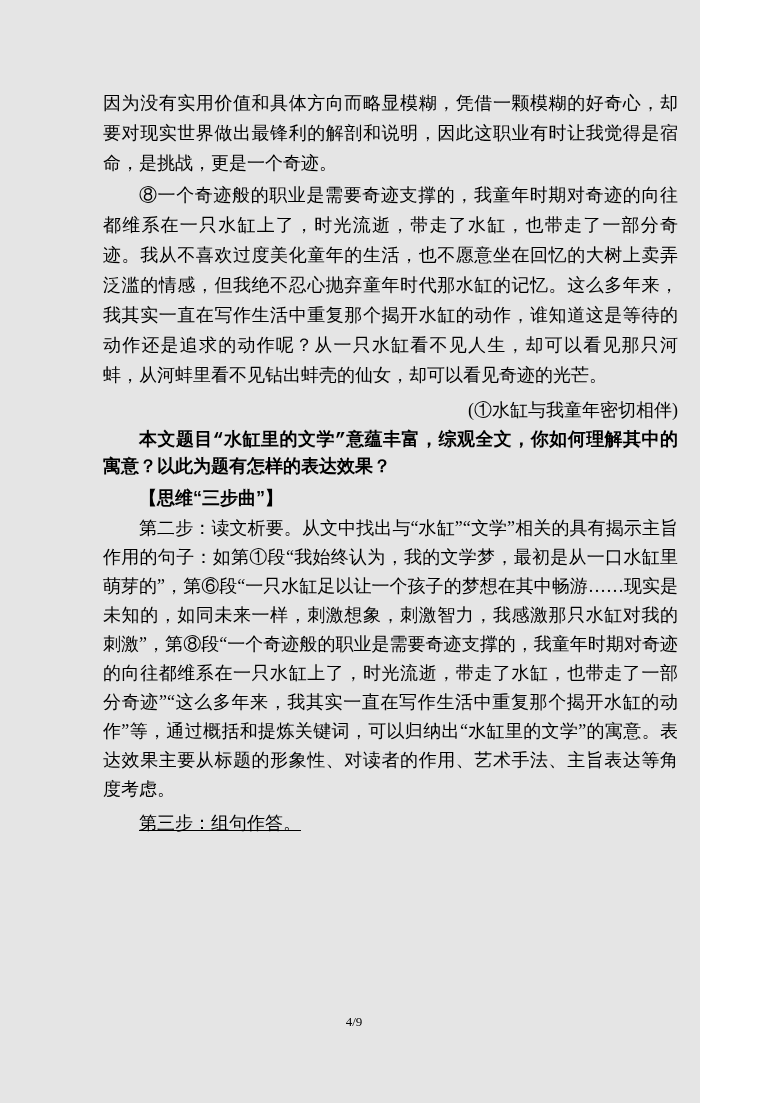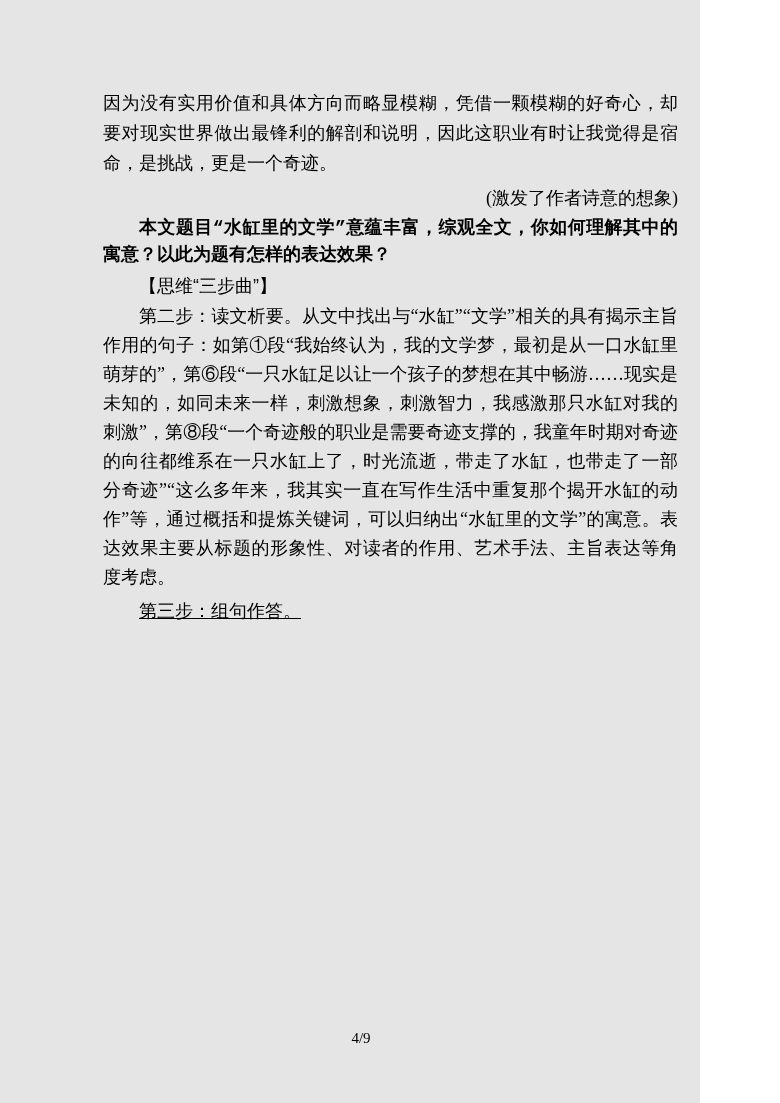--- a/index.html
+++ b/index.html
@@ -47,60 +47,60 @@
   .question {
     font-size: 18px;
     line-height: 27px;
     font-weight: bold;
     margin-top: 3px !important;
     font-family: Liberation Mono, monospace;
   }
   .heading {
     font-size: 18px;
     line-height: 28px;
-    font-weight: normal;
+    font-weight: bold;
     font-family: "Liberation Sans", sans-serif;
     margin-top: 3px !important;
   }
   .step-1 { margin-top: 3px !important; }
   .step-2 { margin-top: 2px !important; line-height: 29px; }
   .step-3 { margin-top: 5px !important; line-height: 29px; text-decoration: underline; }
 
   .answer {
     font-size: 18px;
     line-height: 33px;
     font-weight: bold;
     margin-top: 5px !important;
   }
   .answer-label {
     color: var(--answer-red, #ee1511);
     font-family: "Liberation Sans", sans-serif;
   }
   .footer {
     position: absolute;
-    left: 11px;
+    left: 4px;
     top: 1014px;
     width: 100%;
     text-align: center;
-    font-size: 15px;
+    font-size: 13px;
     line-height: 16px;
     font-family: "Liberation Serif", serif;
-    margin-top: 16px;
   }
 </style>
 </head>
 <body>
 
 <div class="page">
   <div class="content">
 
     <p class="body-text">因为没有实用价值和具体方向而略显模糊，凭借一颗模糊的好奇心，却要对现实世界做出最锋利的解剖和说明，因此这职业有时让我觉得是宿命，是挑战，更是一个奇迹。</p>
 
+    <p class="body-text indent para-8">⑧一个奇迹般的职业是需要奇迹支撑的，我童年时期对奇迹的向往都维系在一只水缸上了，时光流逝，带走了水缸，也带走了一部分奇迹。我从不喜欢过度美化童年的生活，也不愿意坐在回忆的大树上卖弄泛滥的情感，但我绝不忍心抛弃童年时代那水缸的记忆。这么多年来，我其实一直在写作生活中重复那个揭开水缸的动作，谁知道这是等待的动作还是追求的动作呢？从一只水缸看不见人生，却可以看见那只河蚌，从河蚌里看不见钻出蚌壳的仙女，却可以看见奇迹的光芒。</p>
 
-    <p class="attribution">(激发了作者诗意的想象)</p>
+    <p class="attribution">(①水缸与我童年密切相伴)</p>
 
     <p class="question indent">本文题目“水缸里的文学”意蕴丰富，综观全文，你如何理解其中的寓意？以此为题有怎样的表达效果？</p>
 
     <p class="heading indent">【思维“三步曲”】</p>
 
 
     <p class="body-text indent step-2">第二步：读文析要。从文中找出与“水缸”“文学”相关的具有揭示主旨作用的句子：如第①段“我始终认为，我的文学梦，最初是从一口水缸里萌芽的”，第⑥段“一只水缸足以让一个孩子的梦想在其中畅游……现实是未知的，如同未来一样，刺激想象，刺激智力，我感激那只水缸对我的刺激”，第⑧段“一个奇迹般的职业是需要奇迹支撑的，我童年时期对奇迹的向往都维系在一只水缸上了，时光流逝，带走了水缸，也带走了一部分奇迹”“这么多年来，我其实一直在写作生活中重复那个揭开水缸的动作”等，通过概括和提炼关键词，可以归纳出“水缸里的文学”的寓意。表达效果主要从标题的形象性、对读者的作用、艺术手法、主旨表达等角度考虑。</p>
 
     <p class="body-text indent step-3">第三步：组句作答。</p>
 

